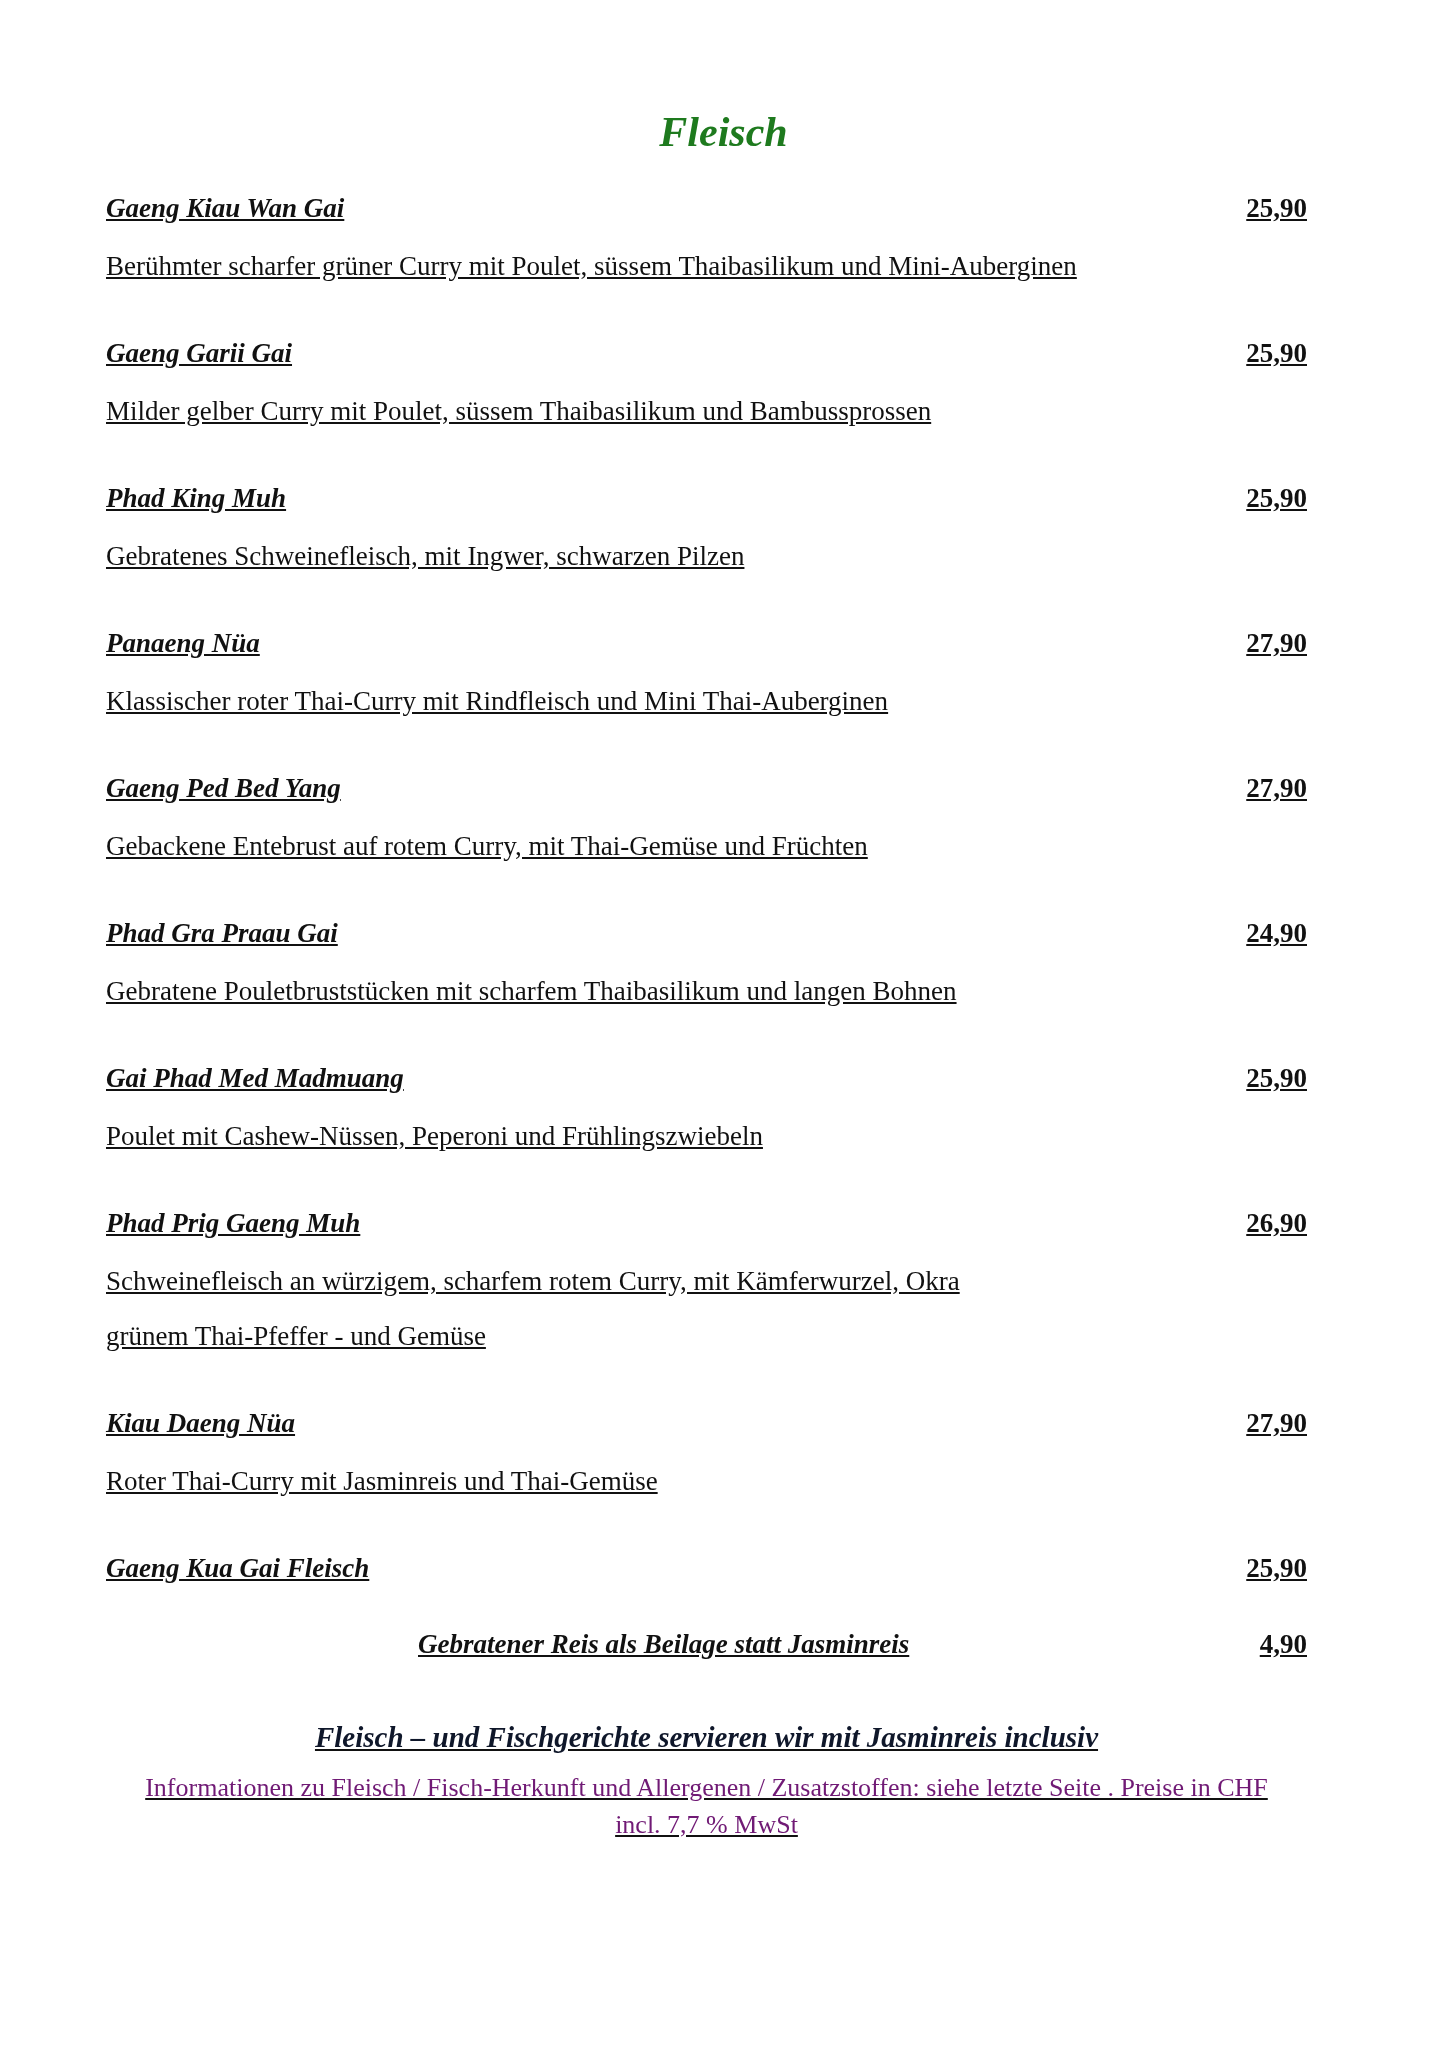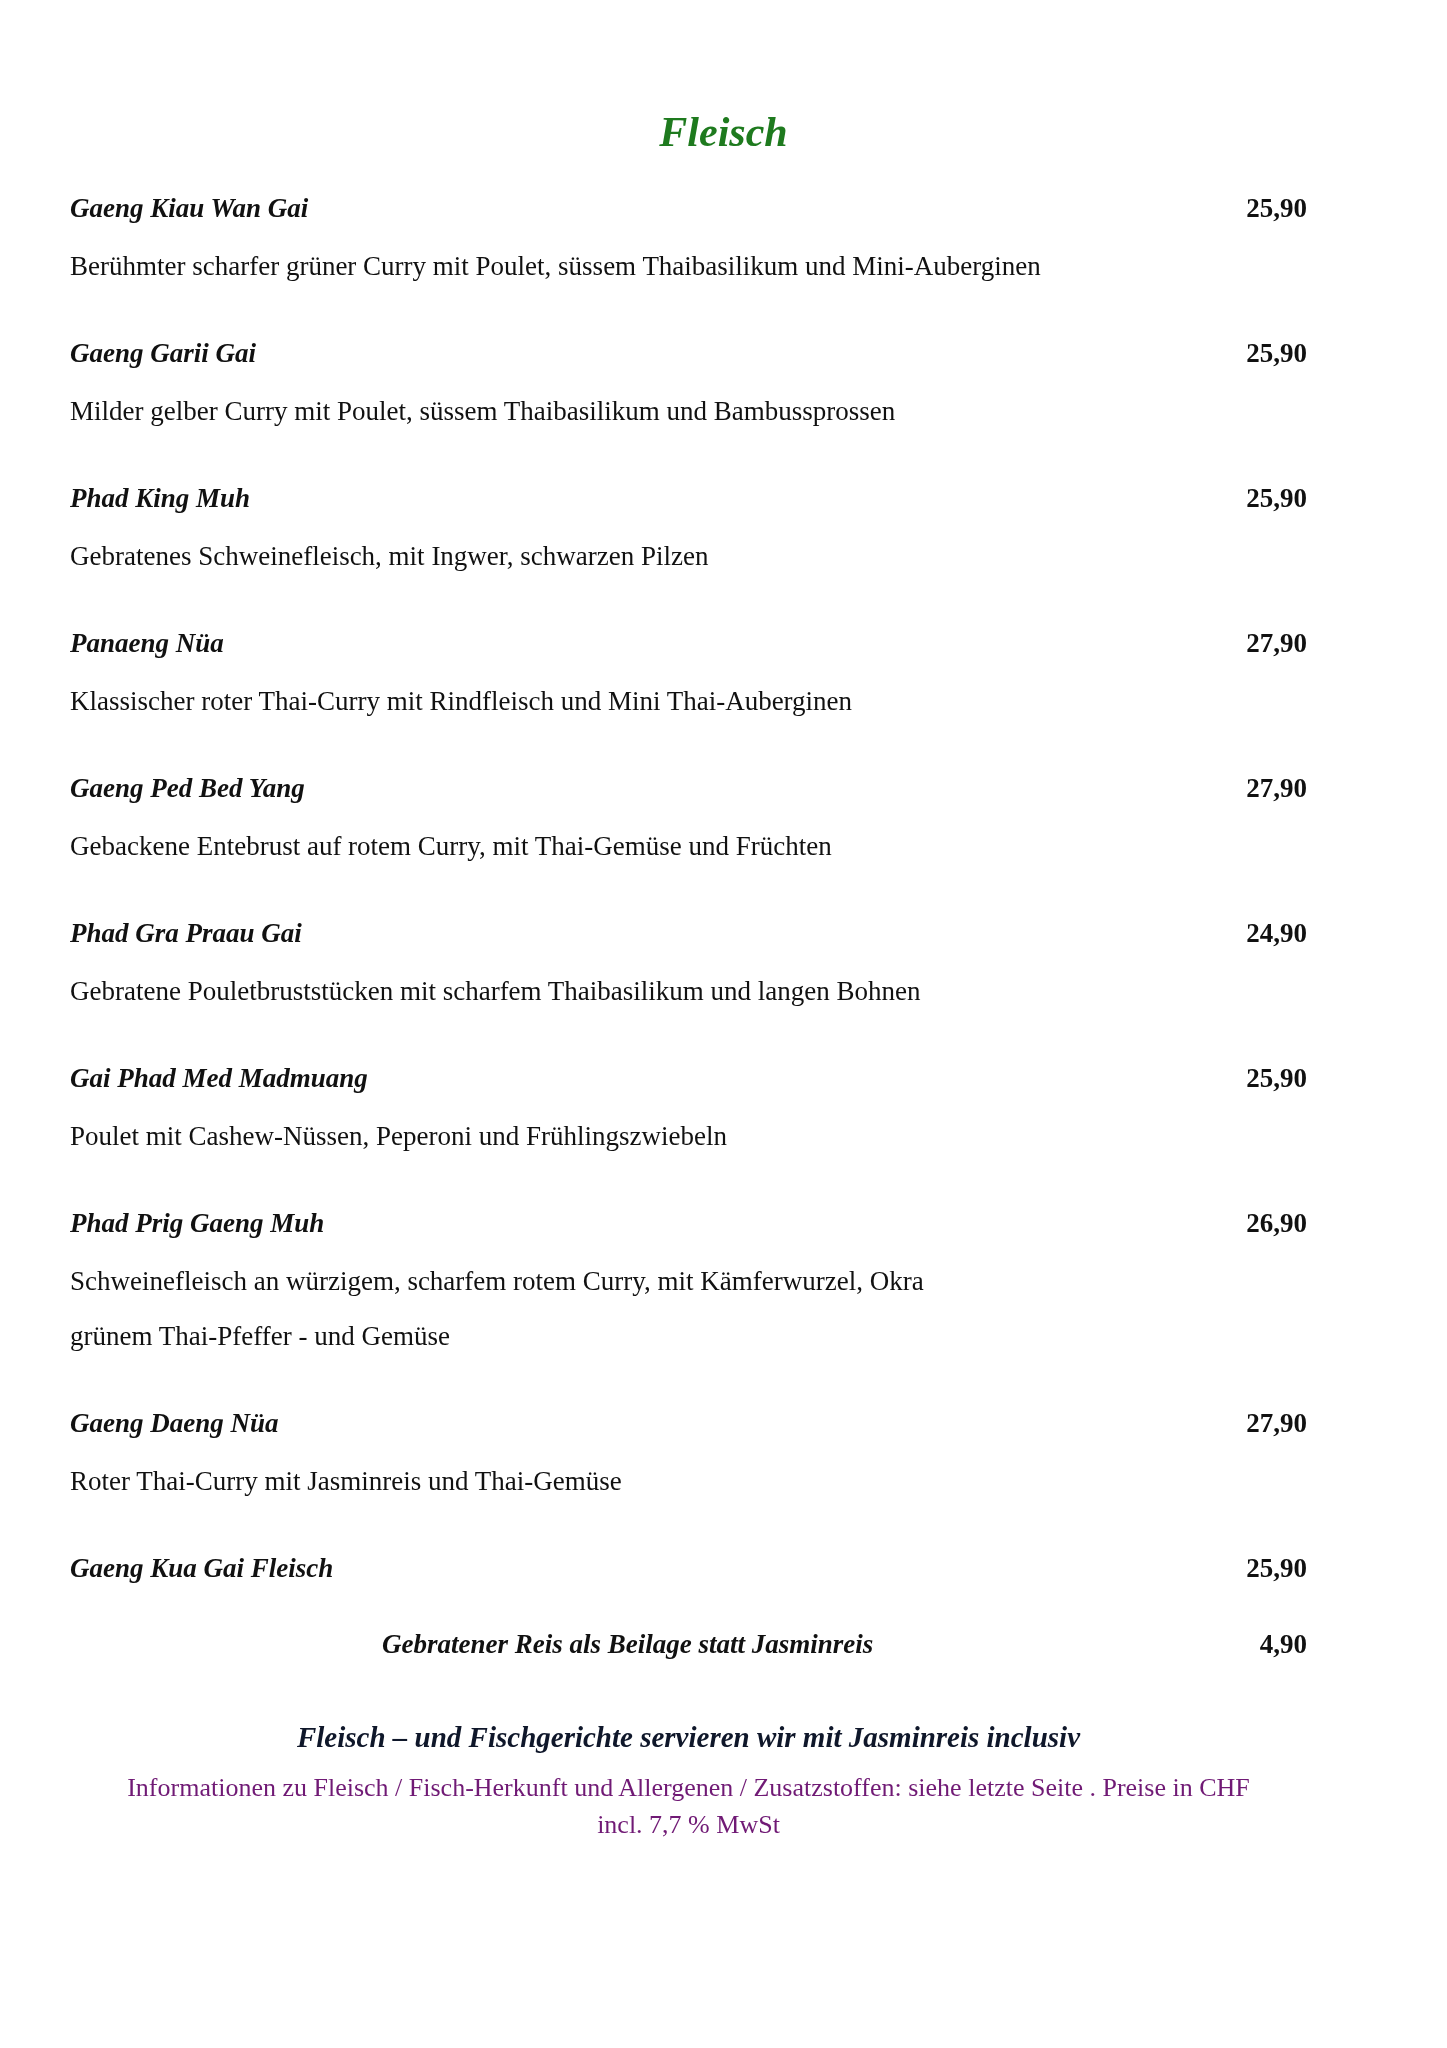--- a/index.html
+++ b/index.html
@@ -18,22 +18,23 @@
     padding-top: 106px;
     text-align: center;
     font-size: 42px;
     line-height: 52px;
     font-weight: bold;
     font-style: italic;
     color: #1e7a1e;
   }
   .content {
     box-sizing: border-box;
-    padding-left: 70px;
+    padding-left: 106px;
     padding-right: 140px;
+    text-decoration: underline;
   }
   .menu-list { margin-top: 33px; }
   .menu-item { margin-bottom: 42px; }
   .item-header {
     display: flex;
     justify-content: space-between;
     align-items: baseline;
     font-size: 27px;
     line-height: 34px;
   }
@@ -141,21 +142,21 @@
     <div class="item-header">
       <span class="item-name">Phad Prig Gaeng Muh</span>
       <span class="item-price">26,90</span>
     </div>
     <div class="item-desc">Schweinefleisch an würzigem, scharfem rotem Curry, mit Kämferwurzel, Okra
 grünem Thai-Pfeffer  - und Gemüse</div>
   </div>
 
   <div class="menu-item">
     <div class="item-header">
-      <span class="item-name">Gaeng Daeng Nüa</span>
+      <span class="item-name">Kiau Daeng Nüa</span>
       <span class="item-price">27,90</span>
     </div>
     <div class="item-desc">Roter Thai-Curry mit Jasminreis und Thai-Gemüse</div>
   </div>
 
   <div class="menu-item">
     <div class="item-header">
       <span class="item-name">Gaeng Kua Gai Fleisch</span>
       <span class="item-price">25,90</span>
     </div>

